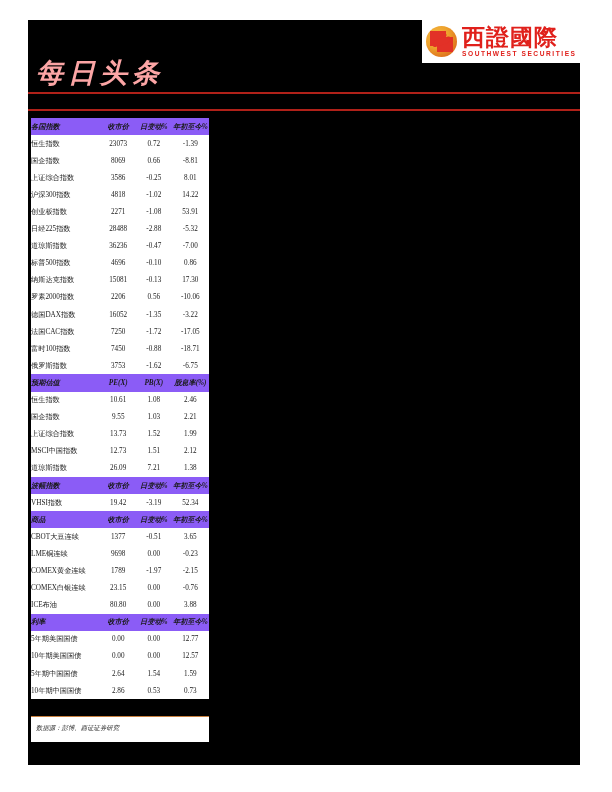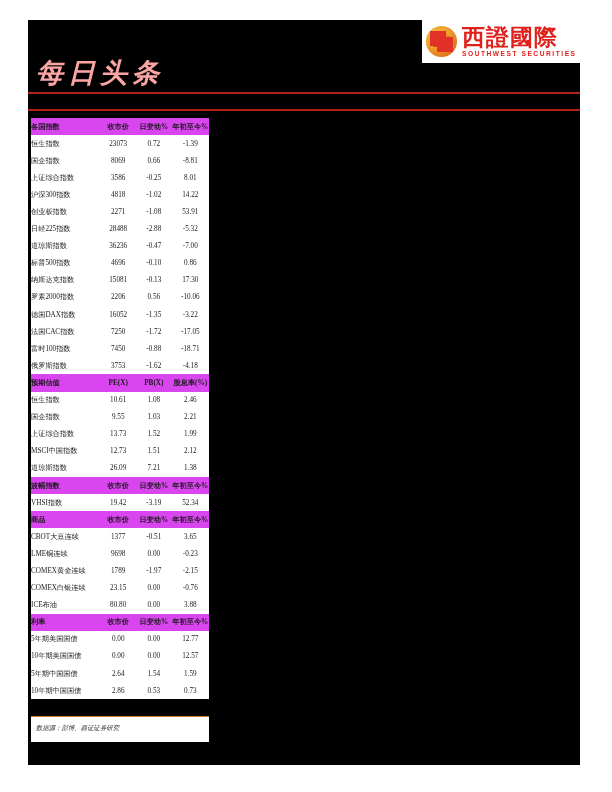--- a/index.html
+++ b/index.html
@@ -135,24 +135,25 @@
   #market-table td {
     padding: 0;
     height: 17.1px;
     vertical-align: middle;
     font-size: 7.2px;
     color: #1a1a1a;
     white-space: nowrap;
     overflow: hidden;
   }
   tr.section-head td {
-    background: #d946ef;
+    background: #8b5cf6;
     color: #ffffff;
     font-weight: bold;
     font-size: 7px;
+    font-style: italic;
     height: 14.5px;
   }
   td.c-label { padding-left: 5px; text-align: left; }
   td.c-num { text-align: center; }
   tr.section-head td.c-label { padding-left: 5px; }
 
   #table-source {
     position: absolute;
     left: 3px;
     width: 178px;
@@ -272,21 +273,21 @@
         <tr>
           <td class="c-label">富时100指数</td>
           <td class="c-num">7450</td>
           <td class="c-num">-0.88</td>
           <td class="c-num">-18.71</td>
         </tr>
         <tr>
           <td class="c-label">俄罗斯指数</td>
           <td class="c-num">3753</td>
           <td class="c-num">-1.62</td>
-          <td class="c-num">-4.18</td>
+          <td class="c-num">-6.75</td>
         </tr>
         <tr class="section-head">
           <td class="c-label">预期估值</td>
           <td class="c-num">PE(X)</td>
           <td class="c-num">PB(X)</td>
           <td class="c-num">股息率(%)</td>
         </tr>
         <tr>
           <td class="c-label">恒生指数</td>
           <td class="c-num">10.61</td>

